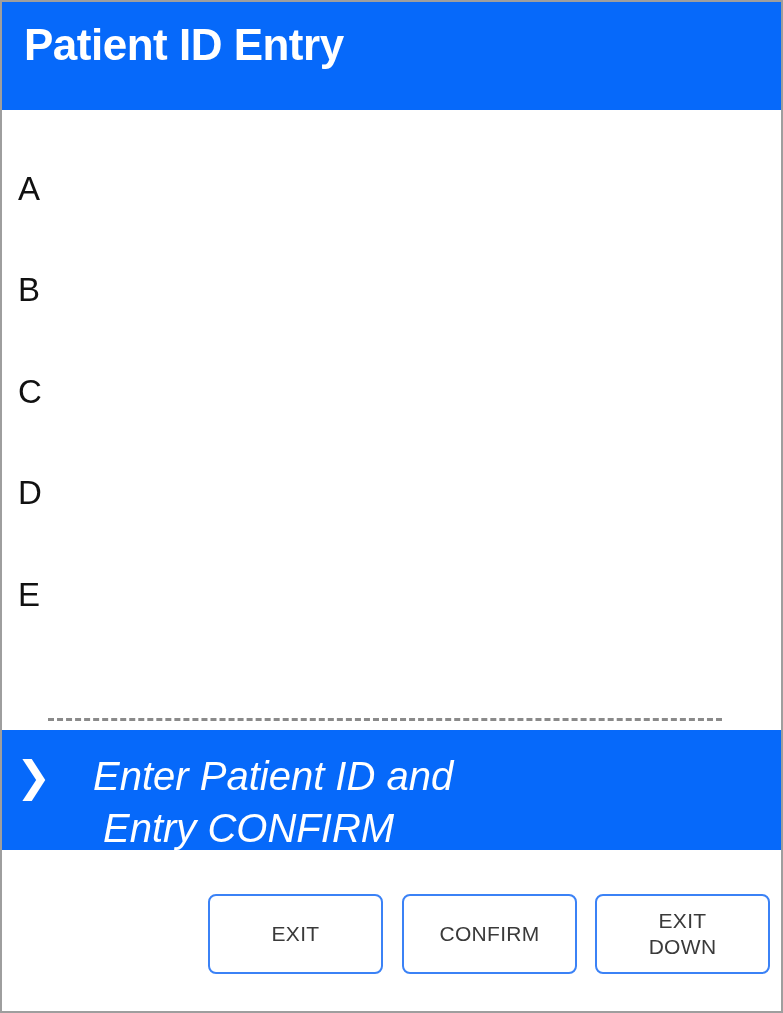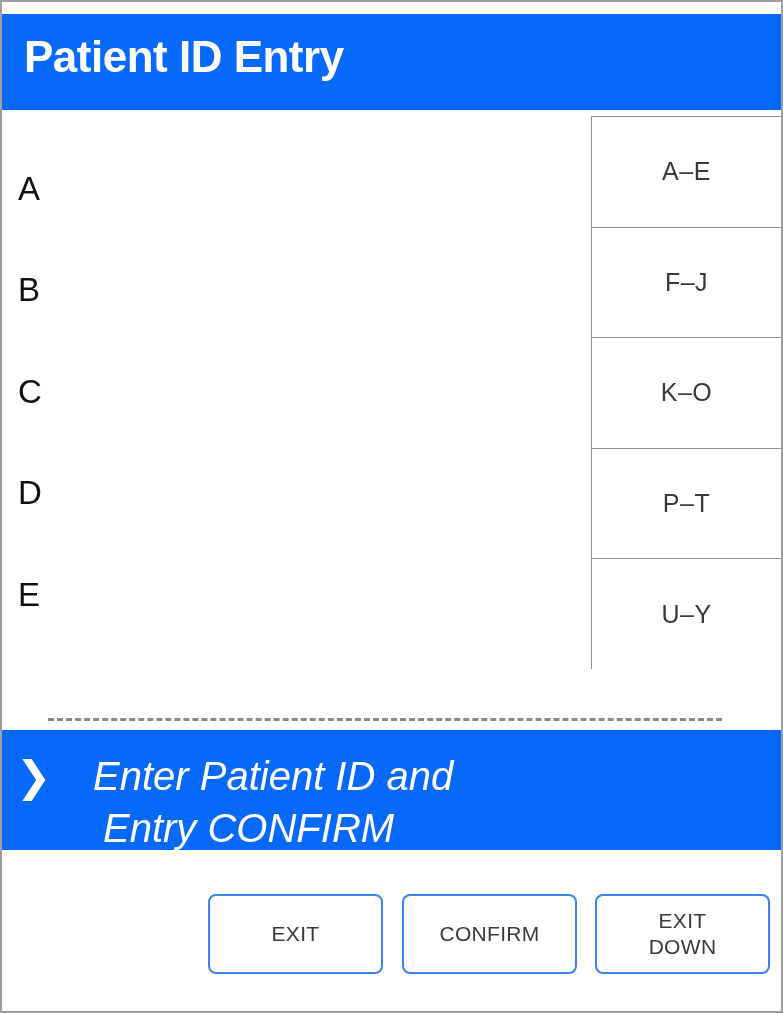--- a/index.html
+++ b/index.html
@@ -22,21 +22,20 @@
 
   
   .title-bar {
     position: absolute;
     left: 0;
     top: 0;
     width: 779px;
     height: 108px;
     background: #0669fa;
     box-sizing: border-box;
-    margin-top: 12px;
   }
   .title-text {
     position: absolute;
     left: 22px;
     top: 18px;
     font-size: 44px;
     font-weight: bold;
     color: #ffffff;
     letter-spacing: -0.5px;
     white-space: nowrap;
@@ -196,37 +195,20 @@
 
     <div class="entry-list">
       <div class="entry-row r0">A</div>
       <div class="entry-row r1">B</div>
       <div class="entry-row r2">C</div>
       <div class="entry-row r3">D</div>
       <div class="entry-row r4">E</div>
       <div class="input-underline"></div>
     </div>
 
-    <div class="range-column">
-      <div class="range-btn">
-        <span>A–E</span>
-      </div>
-      <div class="range-btn">
-        <span>F–J</span>
-      </div>
-      <div class="range-btn">
-        <span>K–O</span>
-      </div>
-      <div class="range-btn">
-        <span>P–T</span>
-      </div>
-      <div class="range-btn">
-        <span>U–Y</span>
-      </div>
-    </div>
 
   </div>
 
   <div class="message-bar">
     <div class="message-chevron">❯</div>
     <div class="message-lines">
       <div class="message-line">Enter Patient ID and</div>
       <div class="message-line second">Entry CONFIRM</div>
     </div>
   </div>

